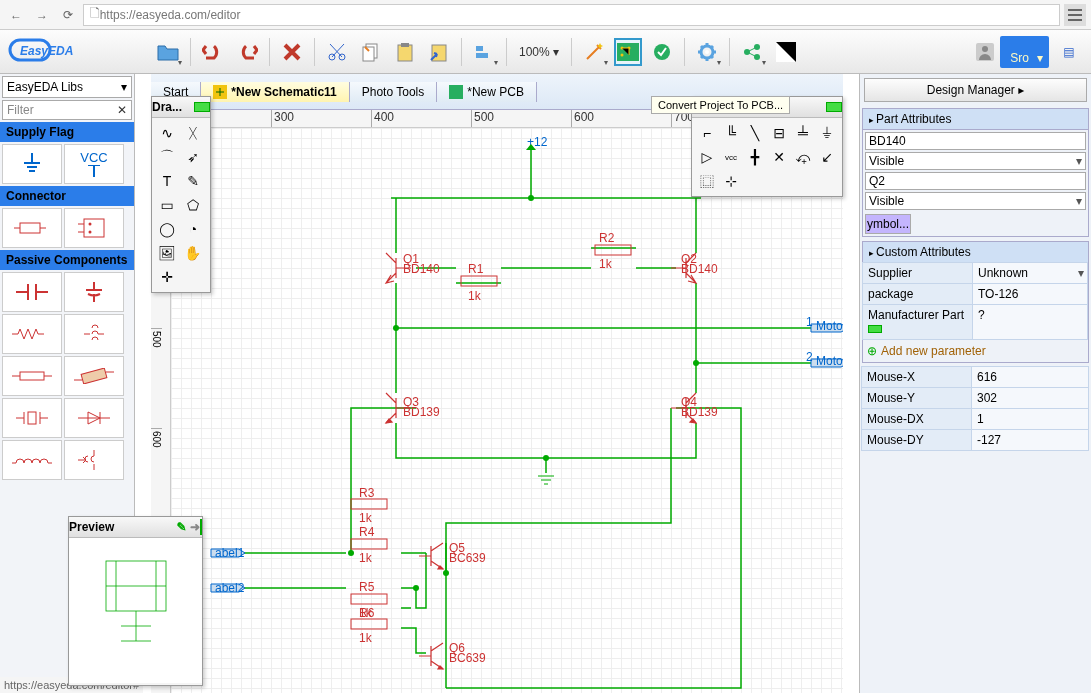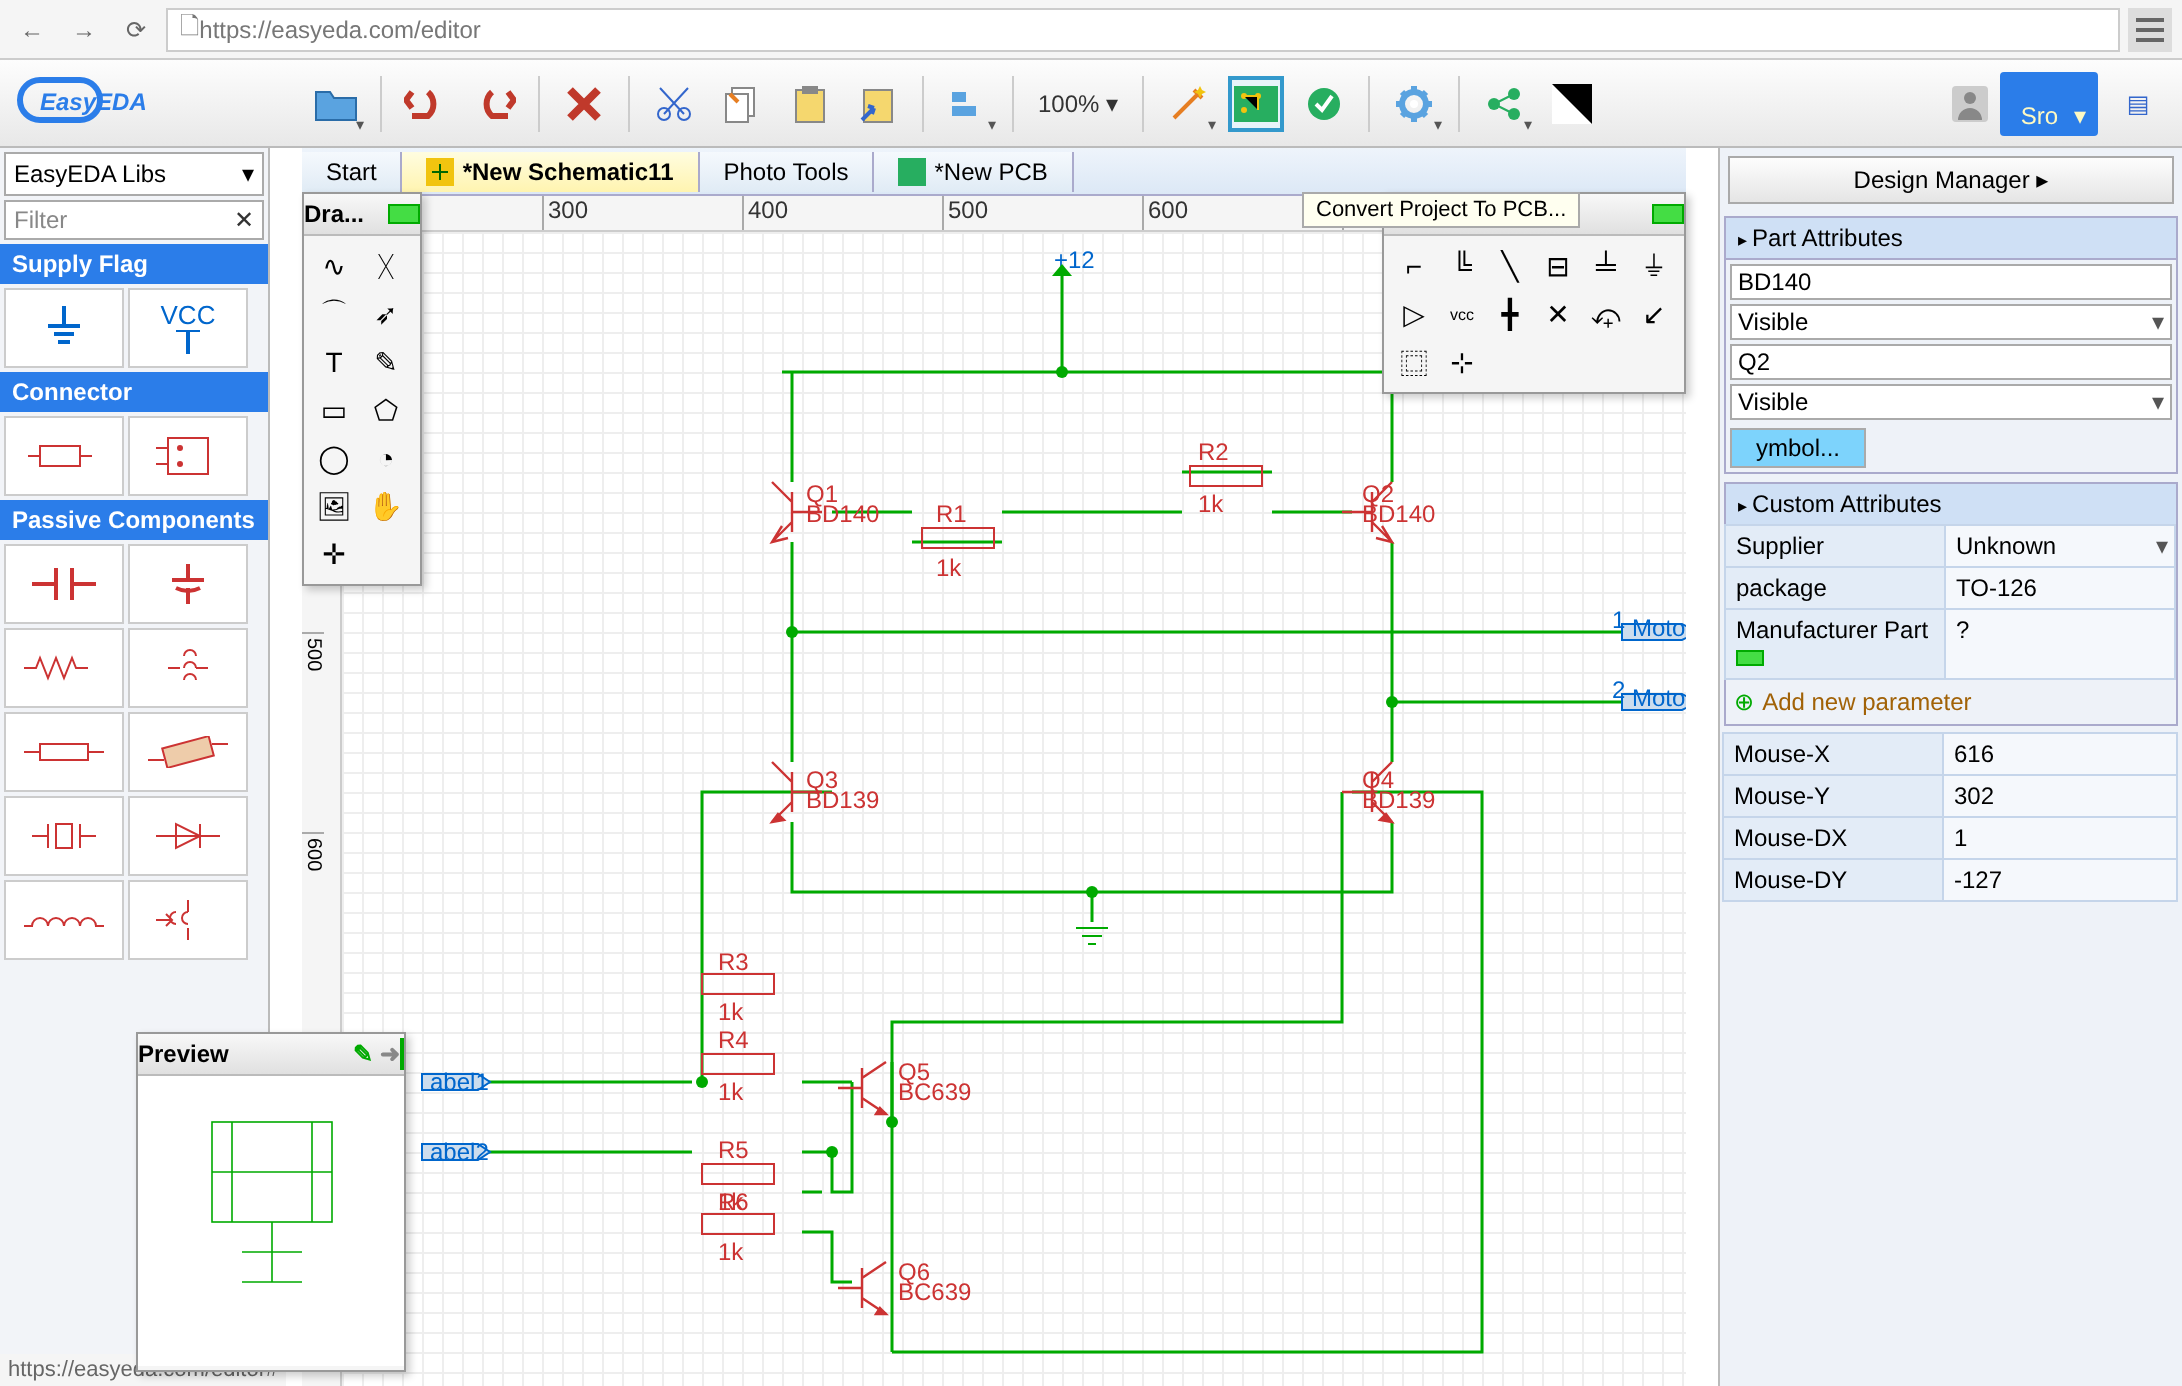--- a/index.html
+++ b/index.html
@@ -24,27 +24,27 @@
 .user-icon { width: 18px; height: 18px; background: #ccc; border-radius: 2px; }
 
 .body-row { flex: 1; display: flex; overflow: hidden; gap: 16px; }
 
 
 .left { width: 135px; background: #f2f4f8; border-right: 1px solid #bbb; display: flex; flex-direction: column; }
 .libs-select { height: 22px; border: 1px solid #aaa; background: #fff; margin: 2px; position: relative; display: flex; align-items: center; padding: 0 4px; }
 .libs-select::after { content: '▾'; position: absolute; right: 4px; }
 .filter { height: 20px; border: 1px solid #aaa; background: #fff; margin: 0 2px 2px; display: flex; align-items: center; padding: 0 4px; color: #888; position: relative; }
 .filter::after { content: '✕'; position: absolute; right: 4px; color: #333; }
-.cat-hdr { background: #2b7de9; color: #ffffff; padding: 3px 6px; font-weight: bold; }
+.cat-hdr { background: #2b7de9; color: #000000; padding: 3px 6px; font-weight: bold; }
 .cat-body { display: flex; flex-wrap: wrap; padding: 2px; gap: 2px; }
 .comp { width: 60px; height: 40px; border: 1px solid #ccc; background: #fff; display: flex; align-items: center; justify-content: center; font-size: 18px; color: #06c; }
 
 
 .center { flex: 1; display: flex; flex-direction: column; position: relative; background: #f2f4f8; }
-.tabs { height: 24px; background: linear-gradient(#eef4fb,#dce8f6); display: flex; align-items: center; border-bottom: 1px solid #aac; }
+.tabs { height: 36px; background: linear-gradient(#eef4fb,#dce8f6); display: flex; align-items: center; border-bottom: 1px solid #aac; }
 .tab { padding: 3px 12px; border-right: 1px solid #aac; background: linear-gradient(#f5f9fd,#e0ebf5); cursor: pointer; display: flex; align-items: center; gap: 4px; }
 .tab.active { background: linear-gradient(#fffde0,#fff4b0); font-weight: bold; }
 .tab-icon { width: 14px; height: 14px; display: inline-block; }
 .convert-tip { position: absolute; top: 22px; left: 500px; background: #fffff0; border: 1px solid #aaa; padding: 2px 6px; font-size: 11px; z-index: 50; }
 .canvas-wrap { flex: 1; position: relative; background: #fff; overflow: hidden; }
 .ruler-h { position: absolute; top: 0; left: 20px; right: 0; height: 18px; background: #f5f5f5; border-bottom: 1px solid #ccc; display: flex; font-size: 10px; color: #333; }
 .ruler-h span { width: 100px; border-left: 1px solid #aaa; padding-left: 2px; }
 .ruler-v { position: absolute; top: 18px; left: 0; width: 20px; bottom: 0; background: #f5f5f5; border-right: 1px solid #ccc; }
 .ruler-v span { display: block; height: 100px; border-top: 1px solid #aaa; writing-mode: vertical-lr; font-size: 10px; padding-top: 2px; }
 .canvas { position: absolute; top: 18px; left: 20px; right: 0; bottom: 0; background-image: linear-gradient(#eee 1px, transparent 1px), linear-gradient(90deg, #eee 1px, transparent 1px); background-size: 10px 10px; }
@@ -72,21 +72,21 @@
 .attr-input { flex: 1; border: 1px solid #aaa; background: #fff; padding: 1px 3px; }
 .attr-sel { border: 1px solid #aaa; background: #fff; padding: 1px 3px; position: relative; }
 .attr-sel::after { content: '▾'; position: absolute; right: 3px; color: #555; }
 .grid2 { display: grid; grid-template-columns: 110px 1fr; }
 .grid2 > div { border: 1px solid #c5d5ea; padding: 3px 5px; margin: -1px 0 0 -1px; }
 .grid2 .lbl { background: #e3ecf7; }
 .grid2 .val { background: #f5f8fc; }
 .add-param { color: #a16207; padding: 4px; display: flex; align-items: center; gap: 4px; }
 .add-param::before { content: '⊕'; color: #0a0; }
 .ask-btn { margin: auto 6px 6px; padding: 8px; background: #2b7de9; color: #fff; text-align: center; font-weight: bold; border-radius: 3px; cursor: pointer; }
-.edit-sym { border: 1px solid #aaa; background: #7dd3fc; padding: 2px 12px; display: inline-block; margin-top: 2px; }
+.edit-sym { border: 1px solid #aaa; background: #c4b5fd; padding: 2px 1px; display: inline-block; margin-top: 2px; }
 
 .status { position: absolute; bottom: 0; left: 0; font-size: 11px; color: #666; padding: 2px 4px; background: #f5f5f5; }
 
 svg text { font-family: Arial; }
 </style>
 </head>
 <body>
 
 <div class="browser-bar">
   <div class="nav-btn">←</div>

